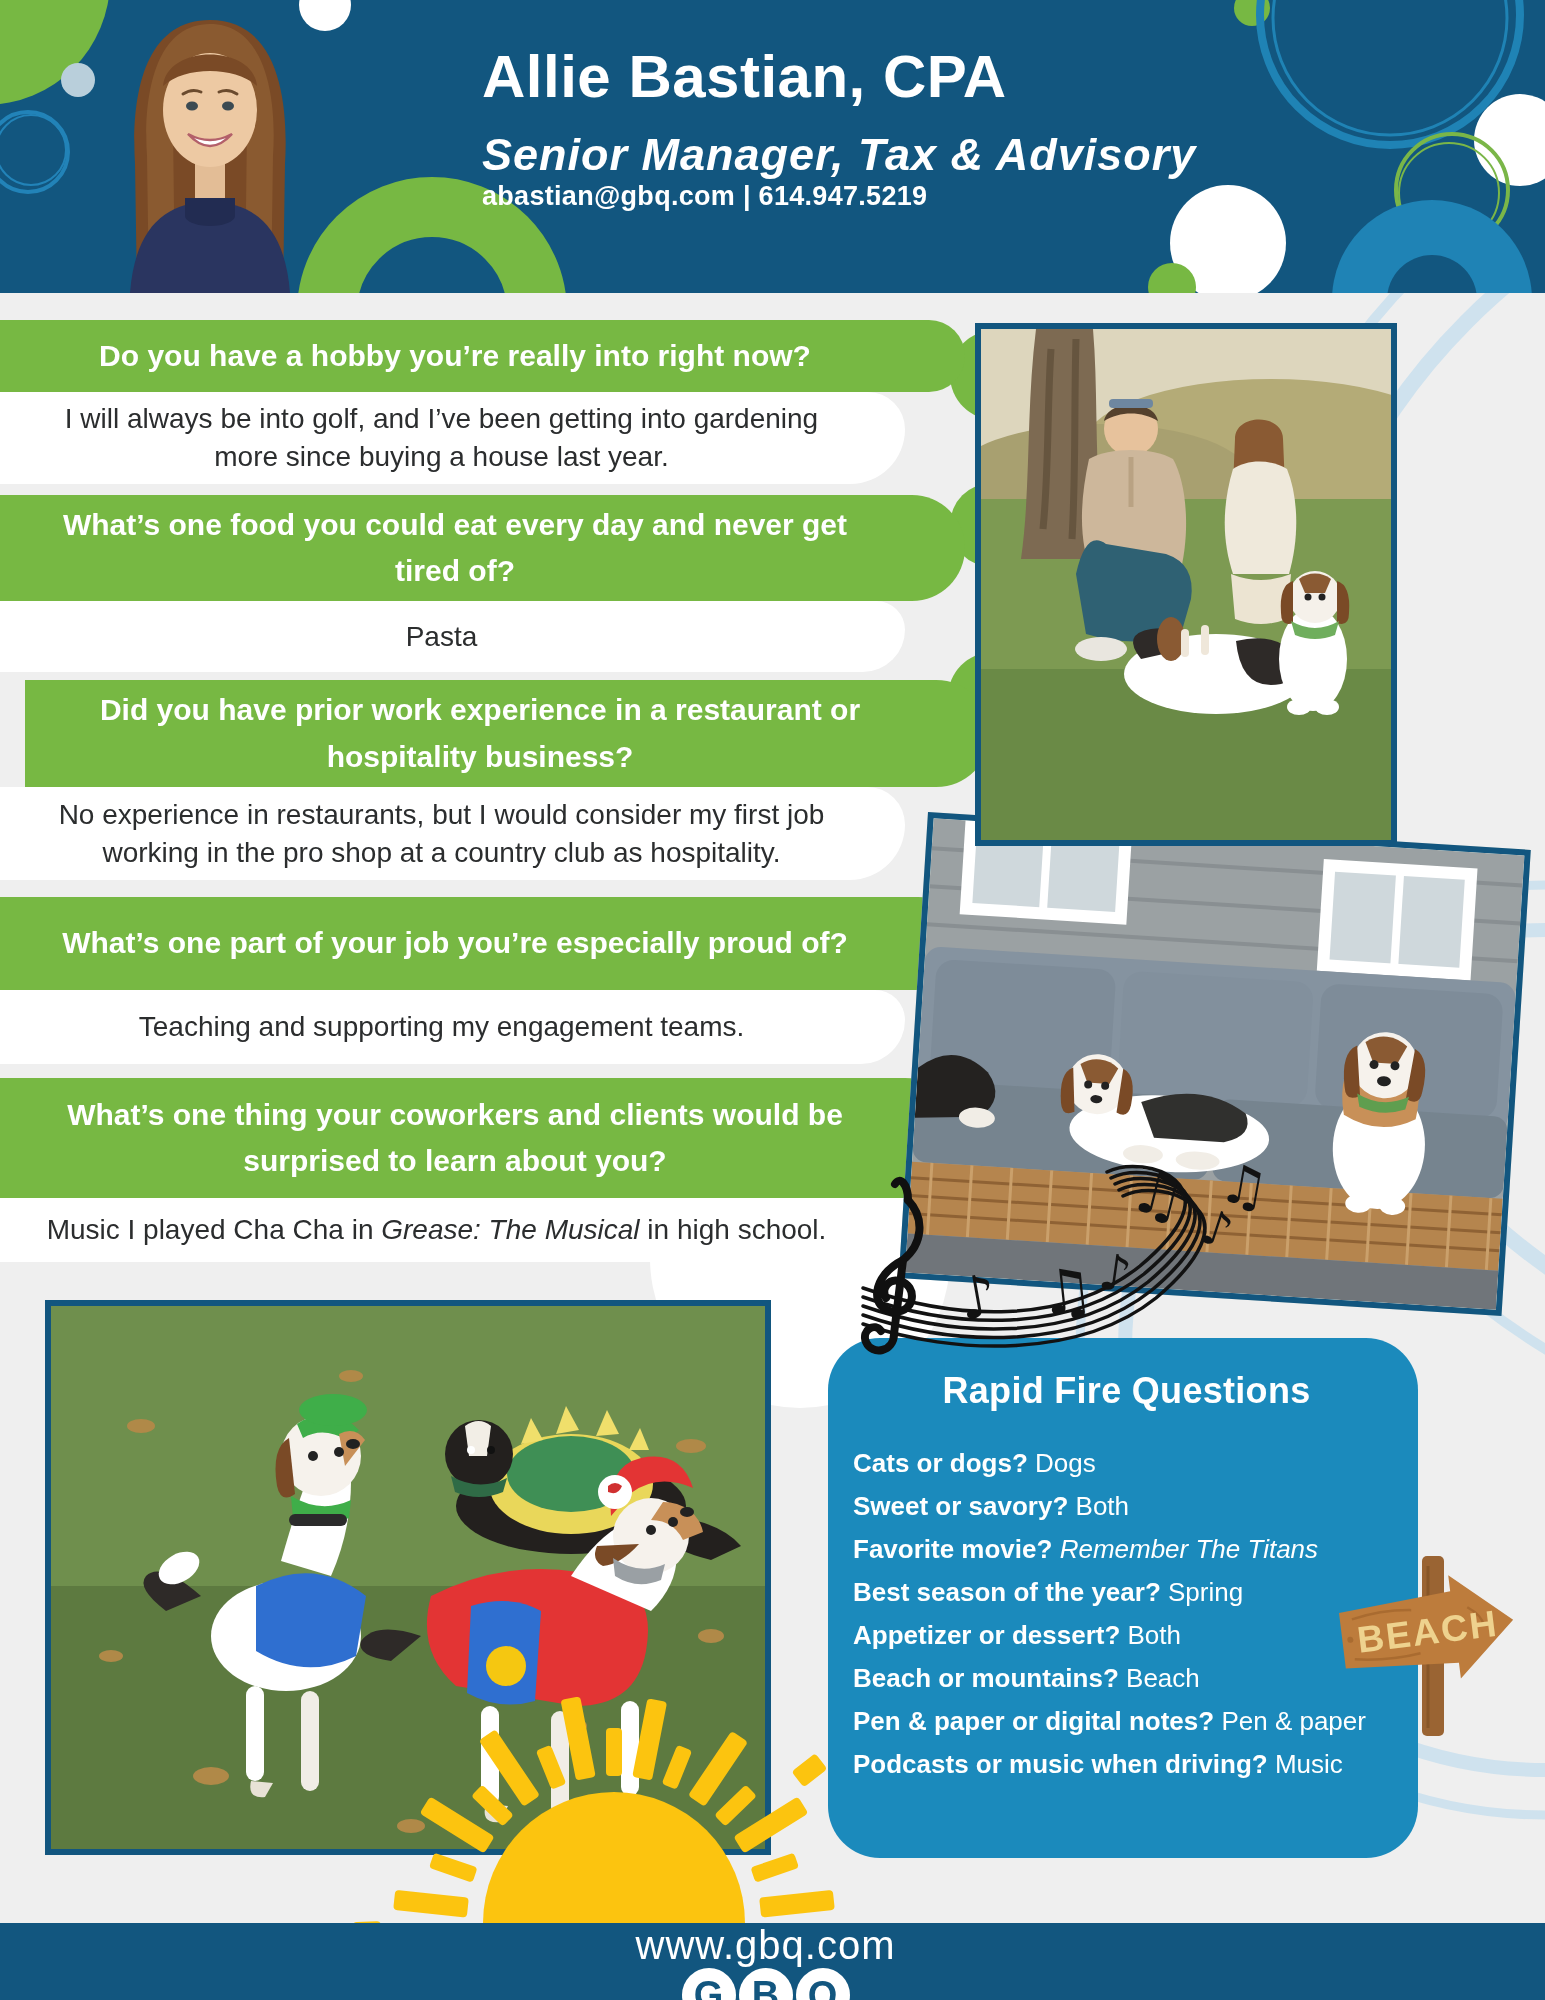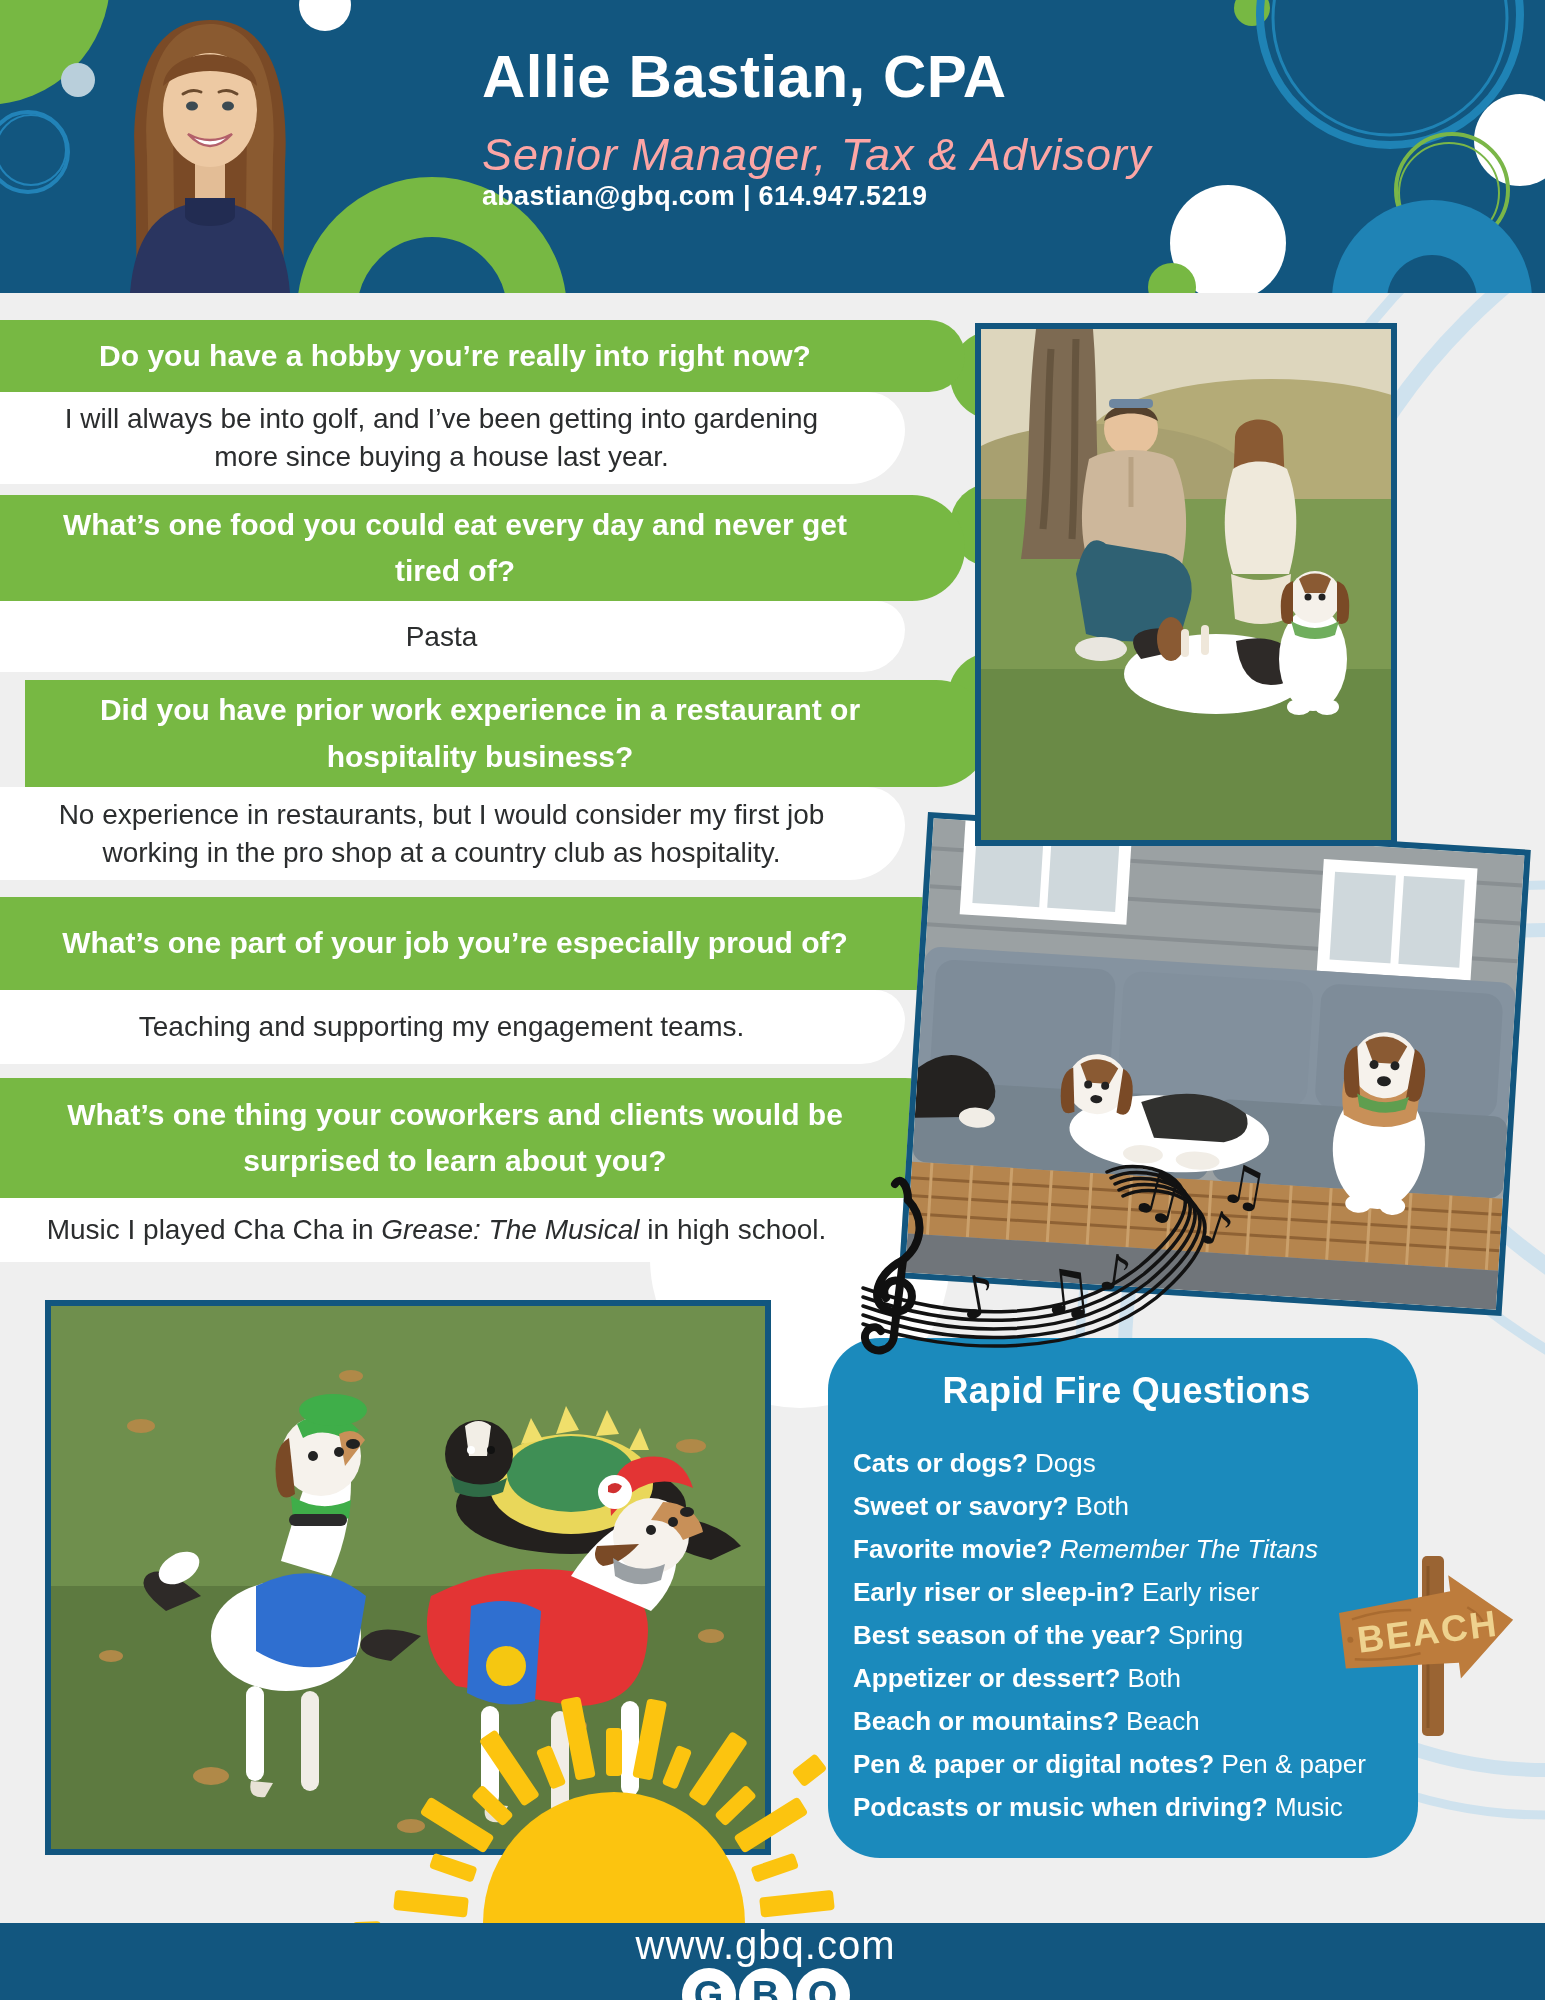--- a/index.html
+++ b/index.html
@@ -5,21 +5,21 @@
   html,body{margin:0;padding:0;background:#dcdcdc;}
   .page{position:relative;width:1545px;height:2000px;background:#efefef;overflow:hidden;
         font-family:"Liberation Sans",sans-serif;}
   svg{display:block;}
   
   .hdr{position:absolute;left:0;top:0;width:1545px;height:293px;background:#12567f;overflow:hidden;z-index:70;}
   .hdr-deco{position:absolute;left:0;top:0;}
   .headshot{position:absolute;left:85px;top:6px;width:250px;height:287px;}
   .hdr-text{position:absolute;left:482px;top:42px;color:#ffffff;}
   .h-name{font-size:60px;font-weight:bold;letter-spacing:.5px;}
-  .h-title{font-size:45px;font-style:italic;font-weight:normal;margin-top:18px;color:#fca5a5;letter-spacing:1px;}
+  .h-title{font-size:45px;font-style:italic;font-weight:bold;margin-top:18px;color:#ffffff;letter-spacing:1px;}
   .h-contact{font-size:27px;font-weight:bold;letter-spacing:.3px;}
   
   .pill{position:absolute;left:0;width:965px;background:#77b843;color:#fff;font-weight:bold;font-size:30px;
         line-height:1.55;display:flex;align-items:center;justify-content:center;text-align:center;
         border-radius:0 999px 999px 0;padding:0 85px 0 30px;box-sizing:border-box;z-index:5;}
   .bub{position:absolute;left:0;width:905px;background:#ffffff;color:#2b2d2e;font-size:28px;line-height:1.35;
         display:flex;align-items:center;justify-content:center;text-align:center;
         border-radius:0 38px 56px 0;padding:0 60px 0 38px;box-sizing:border-box;z-index:5;}
   .bub .inner{display:inline-block;}
   
@@ -358,21 +358,20 @@
       <text x="372" y="52" font-size="54" transform="rotate(10 372 52)">♫</text>
     </g>
   </svg>
 
   <div class="rapid">
     <div class="rf-title">Rapid Fire Questions</div>
     <div>
       <div class="rf-row"><span class="rf-q">Cats or dogs?</span> <span class="rf-a">Dogs</span></div>
       <div class="rf-row"><span class="rf-q">Sweet or savory?</span> <span class="rf-a">Both</span></div>
       <div class="rf-row"><span class="rf-q">Favorite movie?</span> <span class="rf-a it">Remember The Titans</span></div>
-      <div class="rf-row"><span class="rf-q">Early riser or sleep-in?</span> <span class="rf-a">Early riser</span></div>
       <div class="rf-row"><span class="rf-q">Best season of the year?</span> <span class="rf-a">Spring</span></div>
       <div class="rf-row"><span class="rf-q">Appetizer or dessert?</span> <span class="rf-a">Both</span></div>
       <div class="rf-row"><span class="rf-q">Beach or mountains?</span> <span class="rf-a">Beach</span></div>
       <div class="rf-row"><span class="rf-q">Pen &amp; paper or digital notes?</span> <span class="rf-a">Pen &amp; paper</span></div>
       <div class="rf-row"><span class="rf-q">Podcasts or music when driving?</span> <span class="rf-a">Music</span></div>
     </div>
   </div>
 
   <svg class="beach" width="205" height="200" viewBox="0 0 205 200">
     <rect x="92" y="14" width="22" height="180" rx="5" fill="#9a6433"></rect>

